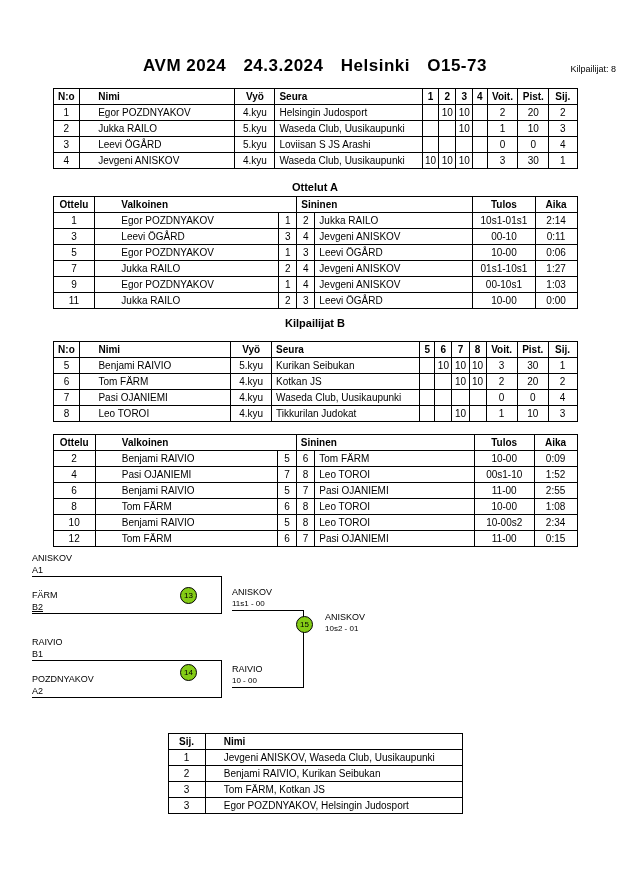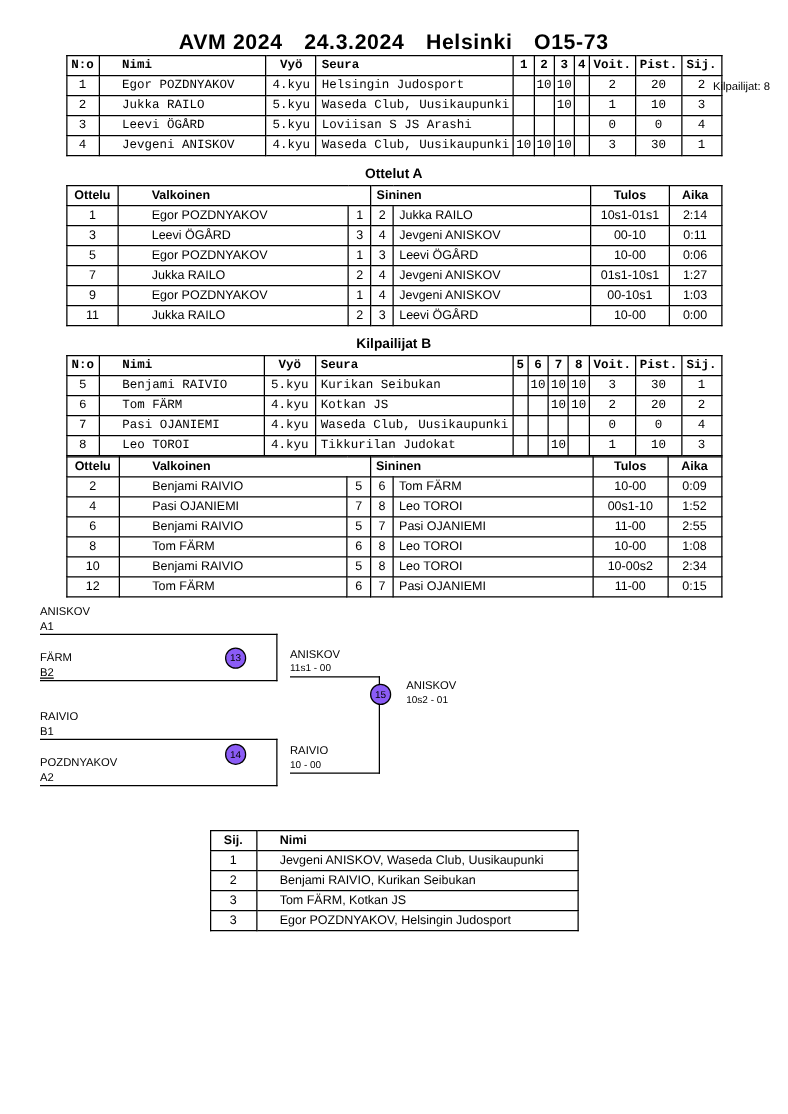--- a/index.html
+++ b/index.html
@@ -6,21 +6,21 @@
   body{
     width:630px;height:891px;background:#ffffff;
     font-family:"Liberation Sans",sans-serif;
     color:#000;
     -webkit-font-smoothing:antialiased;
   }
   .page{position:relative;width:630px;height:891px;overflow:hidden;}
 
   .title{
     text-align:center;font-size:17px;font-weight:bold;
-    letter-spacing:.5px;margin-top:24px;
+    letter-spacing:.5px;margin-top:56px;
   }
   .title span{margin:0 6px;}
 
   .entrants-count{
     position:absolute;right:14px;top:64px;font-size:9px;
   }
 
   .section-head{
     text-align:center;font-weight:bold;font-size:11px;
     margin:8px 0 3px 0;
@@ -35,21 +35,21 @@
     border:1px solid #000;
     padding:1px 3px;
     height:13px;
     line-height:13px;
     white-space:nowrap;
     overflow:hidden;
   }
   table.grid th{font-weight:bold;text-align:center;}
 
   
-  .kilp{width:525px;margin:0 auto;font-family:Liberation Mono, monospace;}
+  .kilp{width:525px;margin:12px auto;}
   .kilp td.no,.kilp th.no{width:22px;text-align:center;}
   .kilp td.nimi,.kilp th.nimi{width:165px;text-align:left;padding-left:18px;}
   .kilp td.vyo,.kilp th.vyo{width:40px;text-align:center;}
   .kilp td.seura,.kilp th.seura{width:150px;text-align:left;padding-left:4px;}
   .kilp td.m,.kilp th.m{width:16px;text-align:center;padding:1px 1px;}
   .kilp td.voit,.kilp th.voit{width:26px;text-align:center;}
   .kilp td.pist,.kilp th.pist{width:26px;text-align:center;}
   .kilp td.sij,.kilp th.sij{width:26px;text-align:center;}
 
   
@@ -71,21 +71,21 @@
   .bracket{position:relative;height:180px;margin-top:6px;}
   .bracket .lbl{
     position:absolute;font-size:9px;white-space:nowrap;
   }
   .bracket .sub{
     position:absolute;font-size:8px;color:#000;
   }
   .bracket .ln{position:absolute;background:#000;}
   .bracket .circ{
     position:absolute;width:15px;height:15px;border:1px solid #000;
-    border-radius:50%;background:#8b5cf6;font-size:8px;text-align:center;
+    border-radius:50%;background:#84cc16;font-size:8px;text-align:center;
     line-height:15px;
   }
 </style>
 </head>
 <body>
 
 <div class="page">
 
   <div class="title">
     <span>AVM 2024</span>

